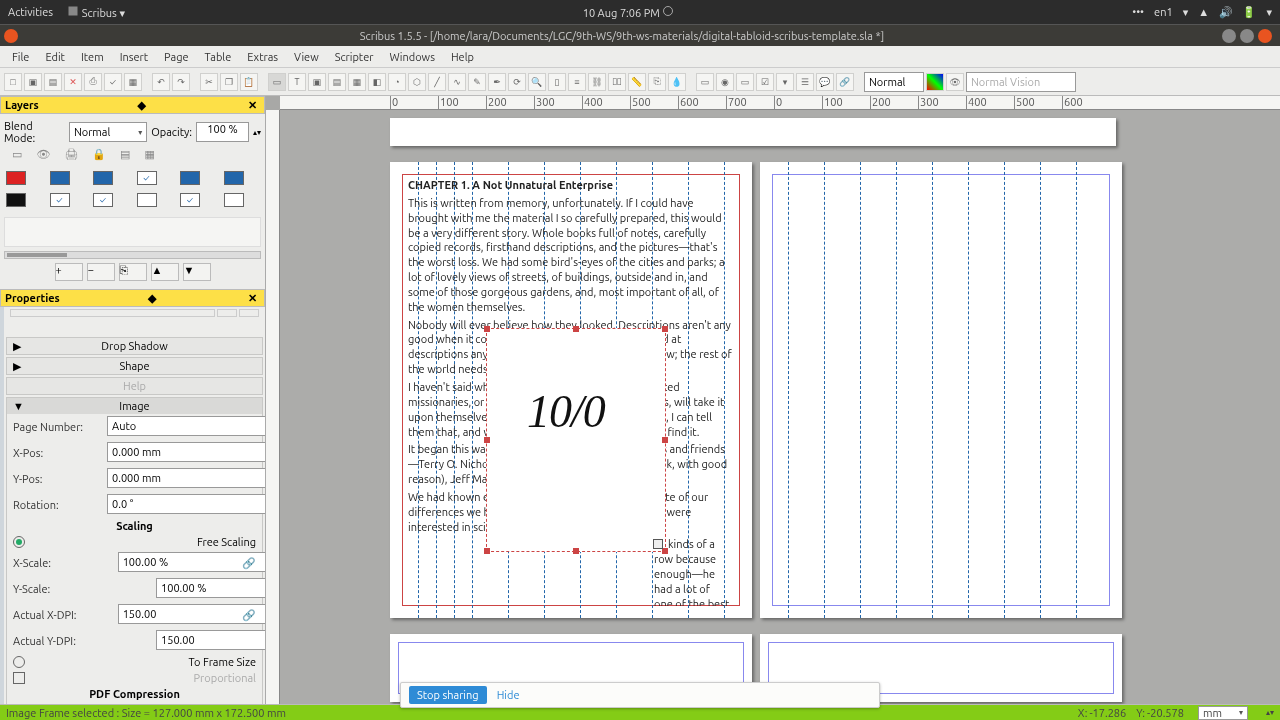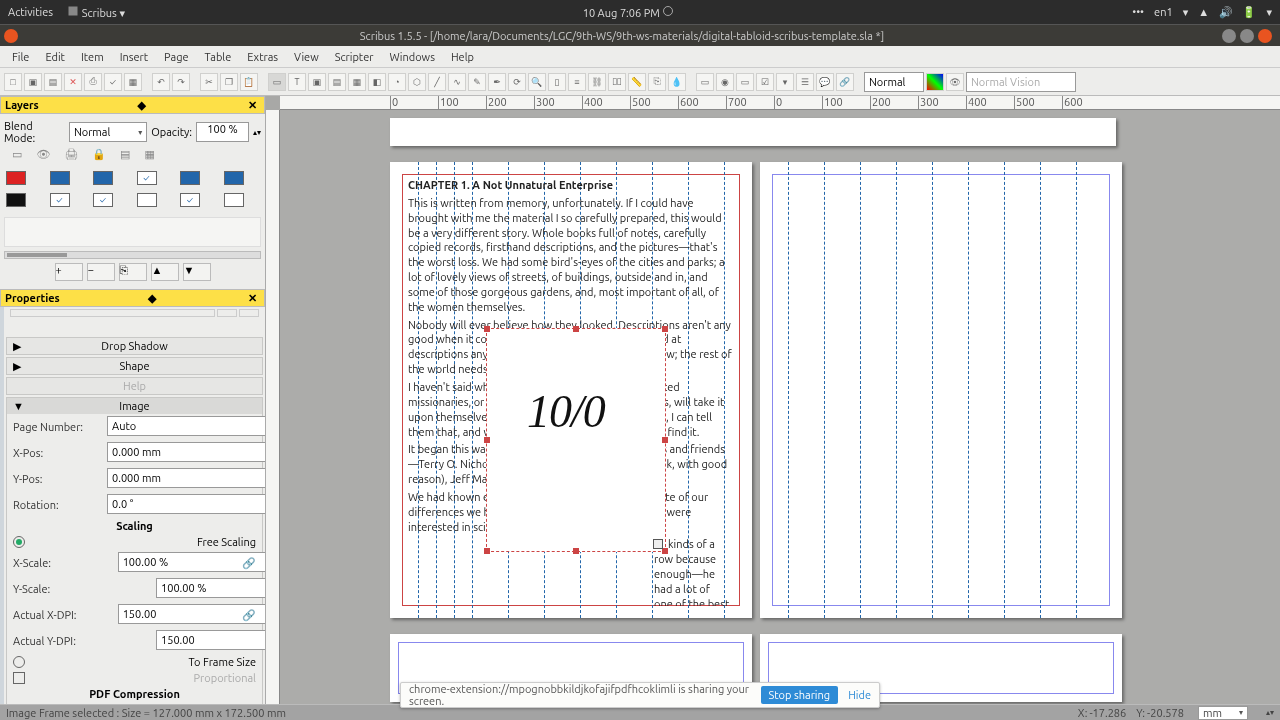--- a/index.html
+++ b/index.html
@@ -66,21 +66,21 @@
 .pageinner { position:absolute; inset:12px; border:1px solid #c44; }
 .guides { position:absolute; inset:0; pointer-events:none; }
 .gv { position:absolute; top:0; bottom:0; border-left:1px dashed #26a; }
 .txtframe { position:absolute; inset:12px; padding:4px 6px; font-size:5px; line-height:1.35; color:#222; overflow:hidden; }
 .imgframe { position:absolute; border:1px dashed #c44; background:#fff; }
 .imgframe .handle{position:absolute;width:6px;height:6px;background:#c44;}
 .imgframe .h1{top:-3px;left:-3px}.imgframe .h2{top:-3px;right:-3px}.imgframe .h3{bottom:-3px;left:-3px}.imgframe .h4{bottom:-3px;right:-3px}
 .imgframe .h5{top:-3px;left:calc(50% - 3px)}.imgframe .h6{bottom:-3px;left:calc(50% - 3px)}
 .imgframe .h7{top:calc(50% - 3px);left:-3px}.imgframe .h8{top:calc(50% - 3px);right:-3px}
 .imgtxt{position:absolute;top:56px;left:40px;font-size:46px;font-style:italic;font-family:Georgia,serif;color:#111;letter-spacing:-1px;}
-.statusbar { height:16px; background:#a3a3a3; border-top:1px solid #bbb; display:flex; align-items:center; padding:0 6px; font-size:10px; color:#444; }
+.statusbar { height:16px; background:#84cc16; border-top:1px solid #bbb; display:flex; align-items:center; padding:0 6px; font-size:10px; color:#444; }
 .statusbar .sfill{flex:1;}
 .sharebar { position:absolute; bottom:12px; left:400px; width:480px; height:26px; background:#fcfcfa; border:1px solid #ccc; border-radius:2px; display:flex; align-items:center; padding:0 8px; box-shadow:0 1px 3px rgba(0,0,0,.3); gap:10px;}
 .sharebar .stop{background:#2e8bd6;color:#fff;padding:3px 8px;border-radius:2px;}
 .sharebar .hide{color:#2e8bd6;}
 .disabled{color:#aaa;}
 svg.icn{width:12px;height:12px;}
 </style>
 </head>
 <body>
 
@@ -465,16 +465,15 @@
   <span>Y:</span>
   <span style="margin:0 14px 0 2px">-20.578</span>
   <div class="sel" style="width:50px;height:14px">
       <span>mm</span>
     </div>
   <span style="width:18px"></span>
   <span style="font-size:8px">▴▾</span>
 </div>
 
 <div class="sharebar">
-  <span style="flex:1;color:#555">chrome-extension://mpognobbkildjkofajifpdfhcoklimli is sharing your screen.</span>
   <span class="stop">Stop sharing</span>
   <span class="hide">Hide</span>
 </div>
 
 </body></html>

